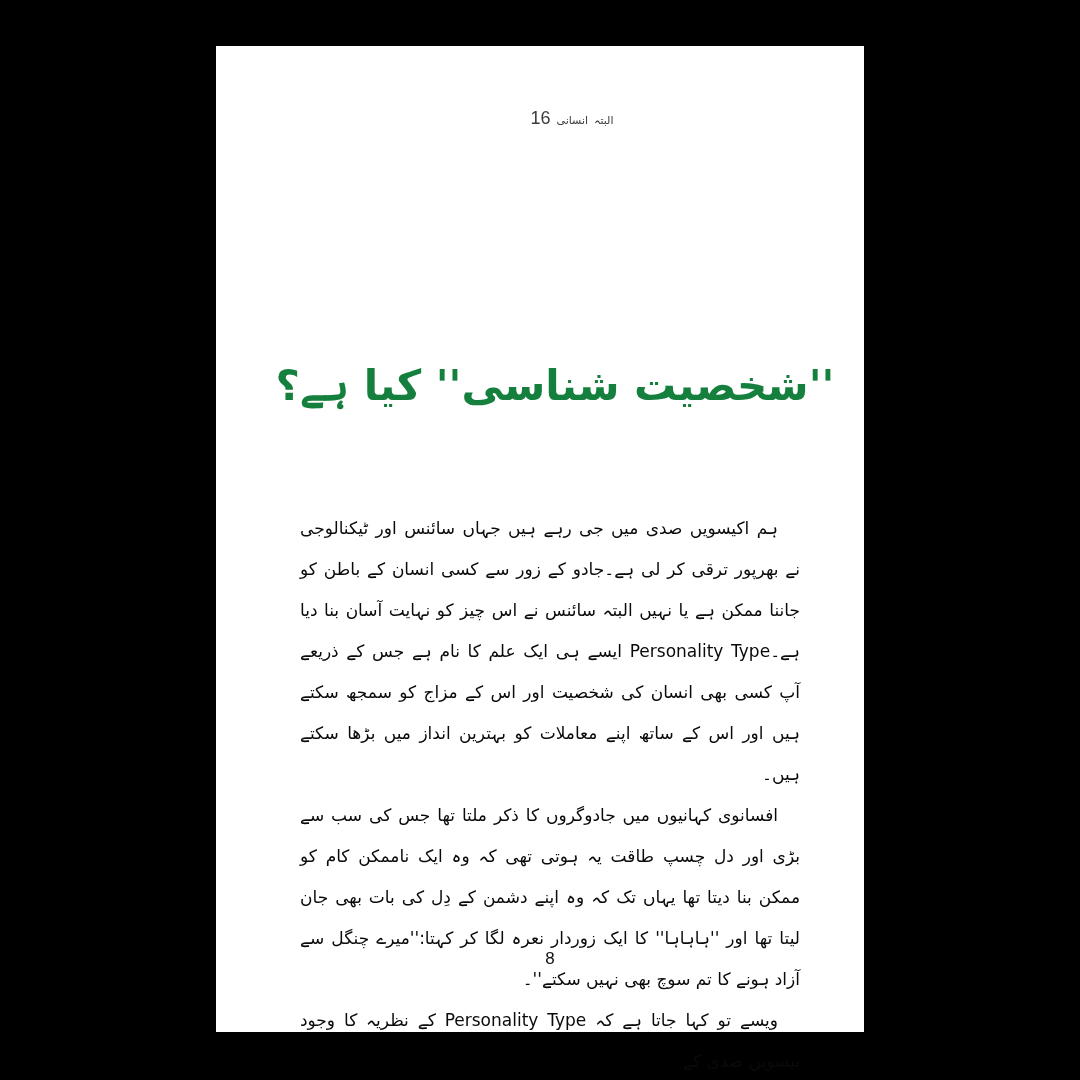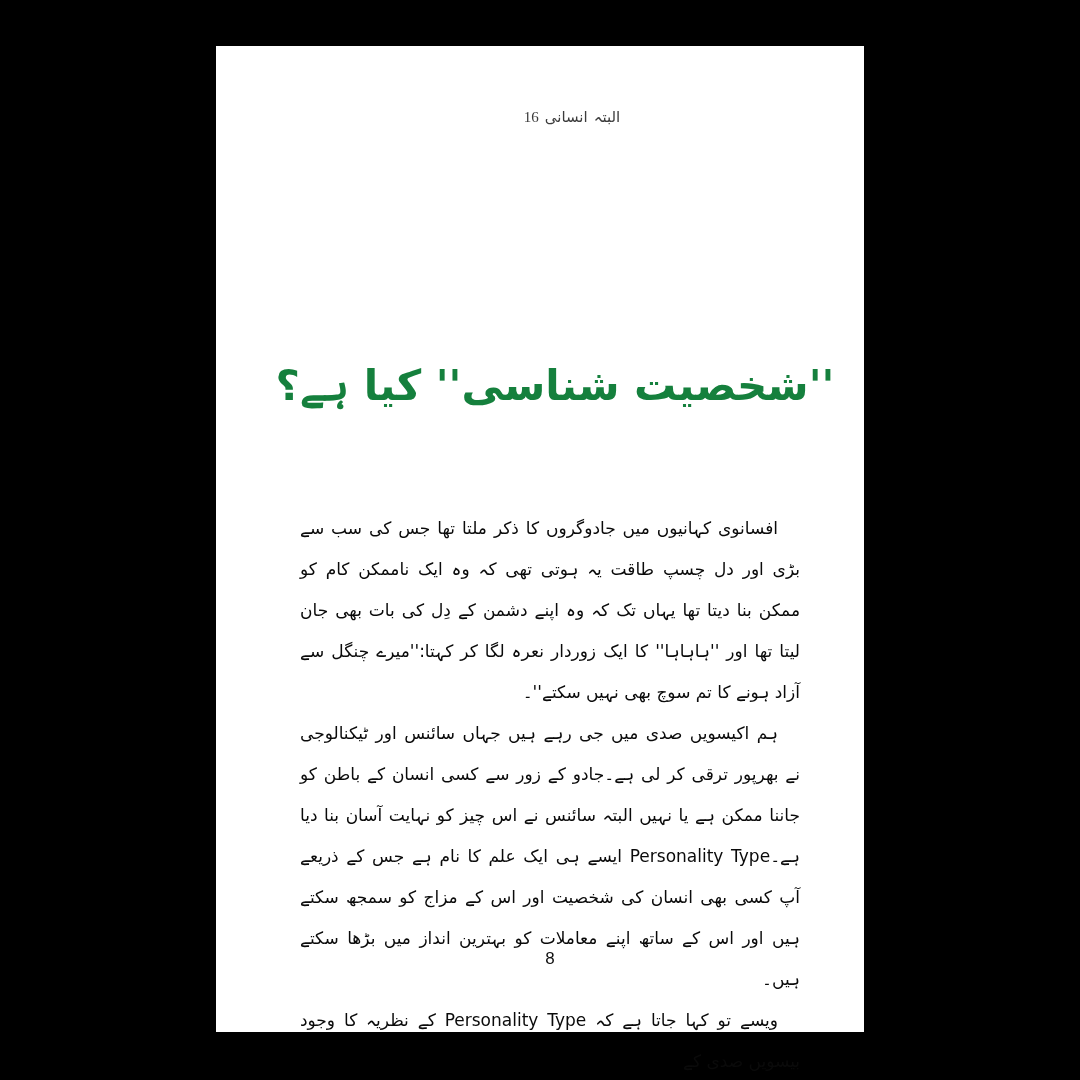--- a/index.html
+++ b/index.html
@@ -25,26 +25,26 @@
     display: flex;
     flex-direction: row;
     justify-content: center;
     align-items: baseline;
     gap: 6px;
     direction: ltr;
     padding-left: 64px; 
     color: #3c3c3c;
   }
   .running-head .rh-num {
-    font-family: Liberation Serif, serif;
-    font-size: 15px;
+    font-family: Liberation Sans, sans-serif;
+    font-size: 18px;
   }
   .running-head .rh-word {
     font-family: "DejaVu Sans", sans-serif;
-    font-size: 15px;
+    font-size: 11px;
     direction: rtl;
     unicode-bidi: isolate;
   }
   .chapter-title {
     position: absolute;
     top: 300px; left: 0; right: 0;
     text-align: center;
     direction: rtl;
     font-size: 42px;
     font-weight: bold;
@@ -86,21 +86,21 @@
 
     <div class="running-head">
       <span class="rh-num">16</span>
       <span class="rh-word">انسانی</span>
       <span class="rh-word">البتہ</span>
     </div>
 
     <div class="chapter-title">''شخصیت شناسی'' کیا ہے؟</div>
 
     <div class="body-text">
+      <p>ہم اکیسویں صدی میں جی رہے ہیں جہاں سائنس اور ٹیکنالوجی نے بھرپور ترقی کر لی ہے۔جادو کے زور سے کسی انسان کے باطن کو جاننا ممکن ہے یا نہیں البتہ سائنس نے اس چیز کو نہایت آسان بنا دیا ہے۔Personality Type ایسے ہی ایک علم کا نام ہے جس کے ذریعے آپ کسی بھی انسان کی شخصیت اور اس کے مزاج کو سمجھ سکتے ہیں اور اس کے ساتھ اپنے معاملات کو بہترین انداز میں بڑھا سکتے ہیں۔</p>
       <p>افسانوی کہانیوں میں جادوگروں کا ذکر ملتا تھا جس کی سب سے بڑی اور دل چسپ طاقت یہ ہوتی تھی کہ وہ ایک ناممکن کام کو ممکن بنا دیتا تھا یہاں تک کہ وہ اپنے دشمن کے دِل کی بات بھی جان لیتا تھا اور ''ہاہاہا'' کا ایک زوردار نعرہ لگا کر کہتا:''میرے چنگل سے آزاد ہونے کا تم سوچ بھی نہیں سکتے''۔</p>
-      <p>ہم اکیسویں صدی میں جی رہے ہیں جہاں سائنس اور ٹیکنالوجی نے بھرپور ترقی کر لی ہے۔جادو کے زور سے کسی انسان کے باطن کو جاننا ممکن ہے یا نہیں البتہ سائنس نے اس چیز کو نہایت آسان بنا دیا ہے۔Personality Type ایسے ہی ایک علم کا نام ہے جس کے ذریعے آپ کسی بھی انسان کی شخصیت اور اس کے مزاج کو سمجھ سکتے ہیں اور اس کے ساتھ اپنے معاملات کو بہترین انداز میں بڑھا سکتے ہیں۔</p>
       <p>ویسے تو کہا جاتا ہے کہ Personality Type کے نظریہ کا وجود بیسویں صدی کے</p>
     </div>
 
     <div class="page-number">8</div>
 
   </div>
 </div>
 
 </body></html>

